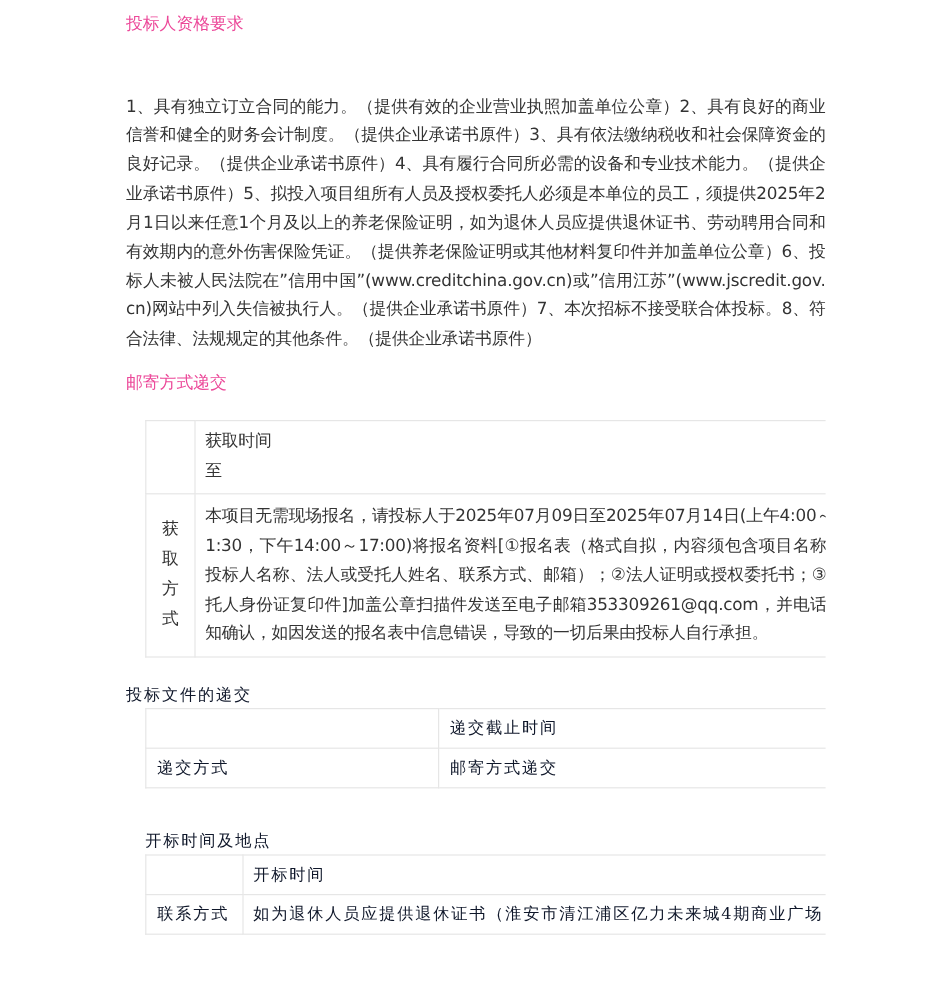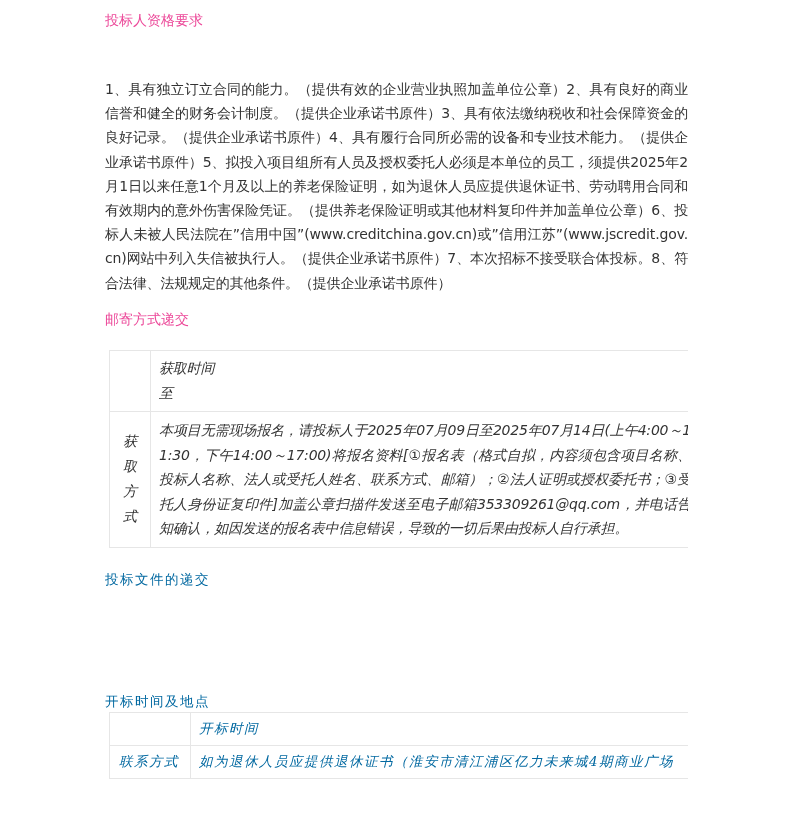--- a/index.html
+++ b/index.html
@@ -15,26 +15,26 @@
     .h-sans {
       font-size: 14px; line-height: 20px; color: #ec4899;
       position: absolute; left: 0; white-space: nowrap;
     }
     .para {
       position: absolute; left: 0; top: 77px; width: 583px;
       font-size: 14px; line-height: 24.2px; color: #333;
       text-align: justify; text-justify: inter-character;
       word-break: break-all; letter-spacing: -0.15px;
     }
-    table { border-collapse: collapse; position: absolute; left: 4px; font-style: italic; }
+    table { border-collapse: collapse; position: absolute; left: 16px; }
     td { border: 1px solid #e6e6e6; vertical-align: middle; padding: 0; }
     .t1 { top: 350px; width: 583px; font-size: 14px; color: #333; }
     .t1 td.lbl { width: 40px; text-align: center; line-height: 25px; }
     .t1 td.val { padding: 6px 0 6px 8px; line-height: 24.5px; word-break: break-all; text-align: justify; letter-spacing: -0.2px; }
-    .serif { font-family: "DejaVu Serif", "Liberation Serif", serif; letter-spacing: 1.5px; color: #0369a1; }
+    .serif { font-family: "DejaVu Serif", "Liberation Serif", serif; letter-spacing: 1.5px; color: #0f172a; }
     .t2 { top: 590px; width: 583px; font-size: 13.5px; }
     .t2 td { height: 32px; padding-left: 9px; }
     .t3 { top: 712px; width: 583px; font-size: 13.5px; table-layout: fixed; }
     .t3 td { height: 32px; padding-left: 8px; white-space: nowrap; overflow: hidden; }
     .s-title { position: absolute; left: 0; font-size: 13.5px; line-height: 18px; white-space: nowrap; }
   </style>
 </head>
 <body>
 
 <div class="content" style="height:836px;">
@@ -61,22 +61,34 @@
         <div>方</div>
         <div>式</div>
       </td>
       <td class="val">本项目无需现场报名，请投标人于2025年07月09日至2025年07月14日(上午4:00～11:30，下午14:00～17:00)将报名资料[①报名表（格式自拟，内容须包含项目名称、投标人名称、法人或受托人姓名、联系方式、邮箱）；②法人证明或授权委托书；③受托人身份证复印件]加盖公章扫描件发送至电子邮箱353309261@qq.com，并电话告知确认，如因发送的报名表中信息错误，导致的一切后果由投标人自行承担。</td>
     </tr>
   </tbody>
     </table>
 
   <div class="s-title serif" style="top:570px;">投标文件的递交</div>
 
+  <table class="t2 serif">
+    <tbody>
+        <tr>
+      <td style="width:234px;"></td>
+      <td>递交截止时间</td>
+    </tr>
+    <tr>
+      <td>递交方式</td>
+      <td>邮寄方式递交</td>
+    </tr>
+  </tbody>
+    </table>
 
-  <div class="s-title serif" style="top:692px;">开标时间及地点</div>
+  <div class="s-title serif" style="top:692px;margin-left:16px;">开标时间及地点</div>
 
   <table class="t3 serif">
     <colgroup>
         <col style="width:81px;">
         <col>
       </colgroup>
     <tbody>
         <tr>
       <td></td>
       <td>开标时间</td>

